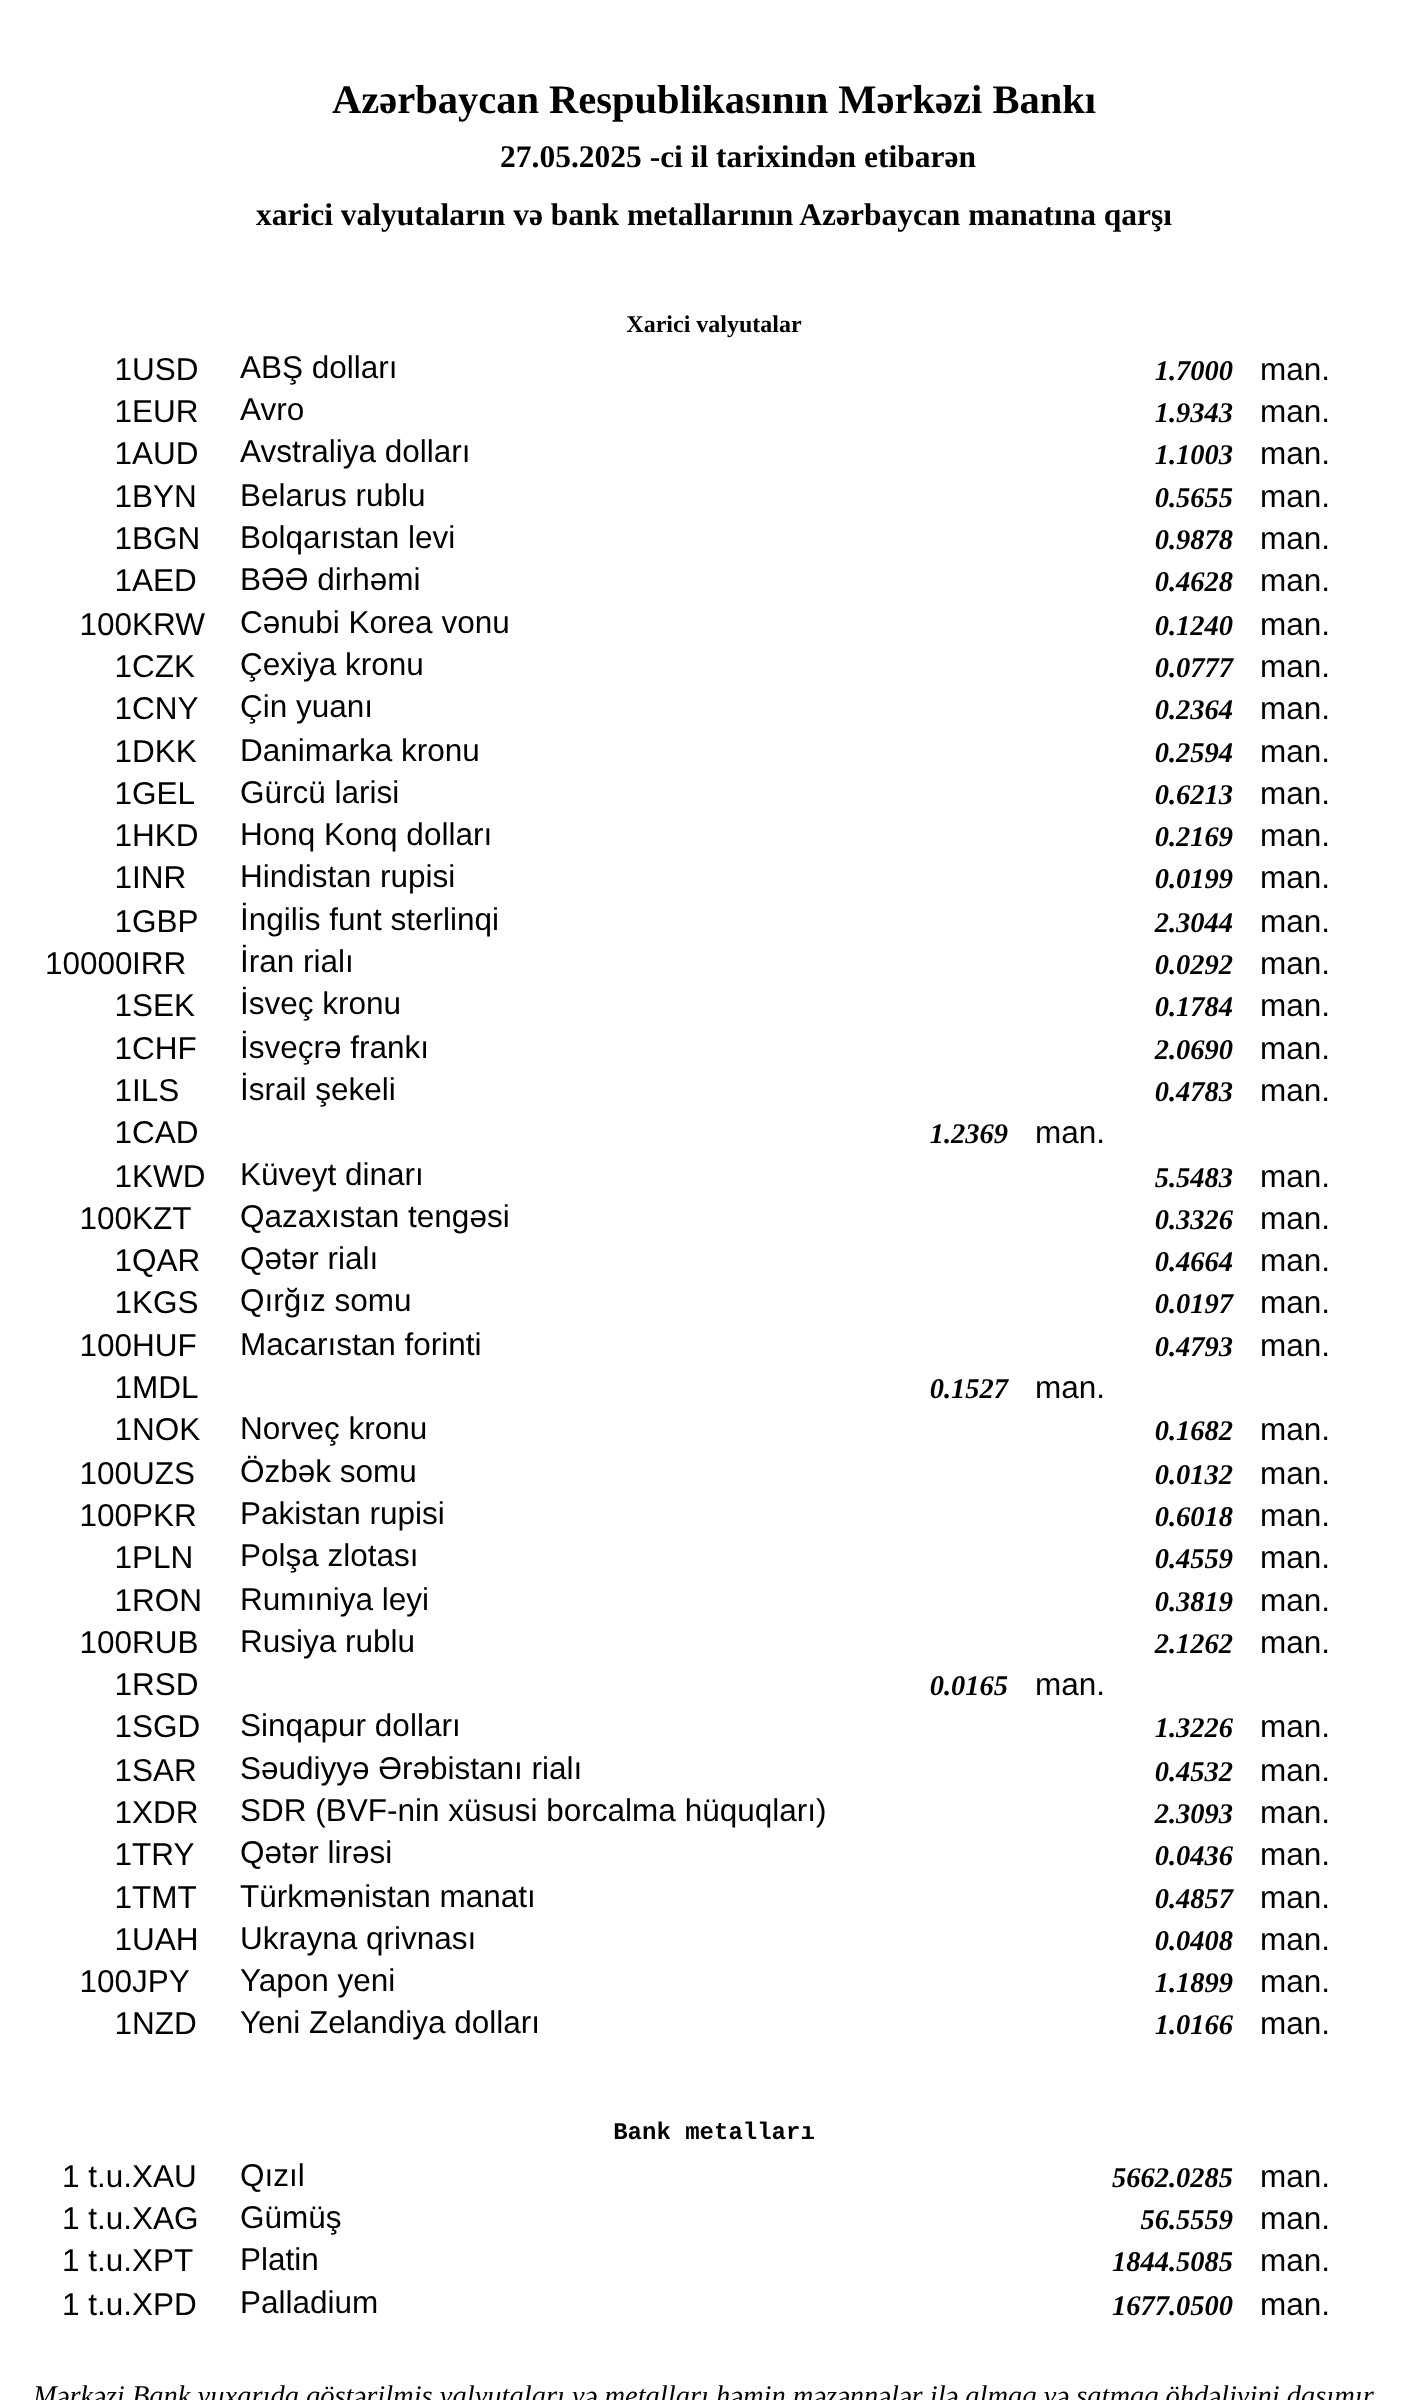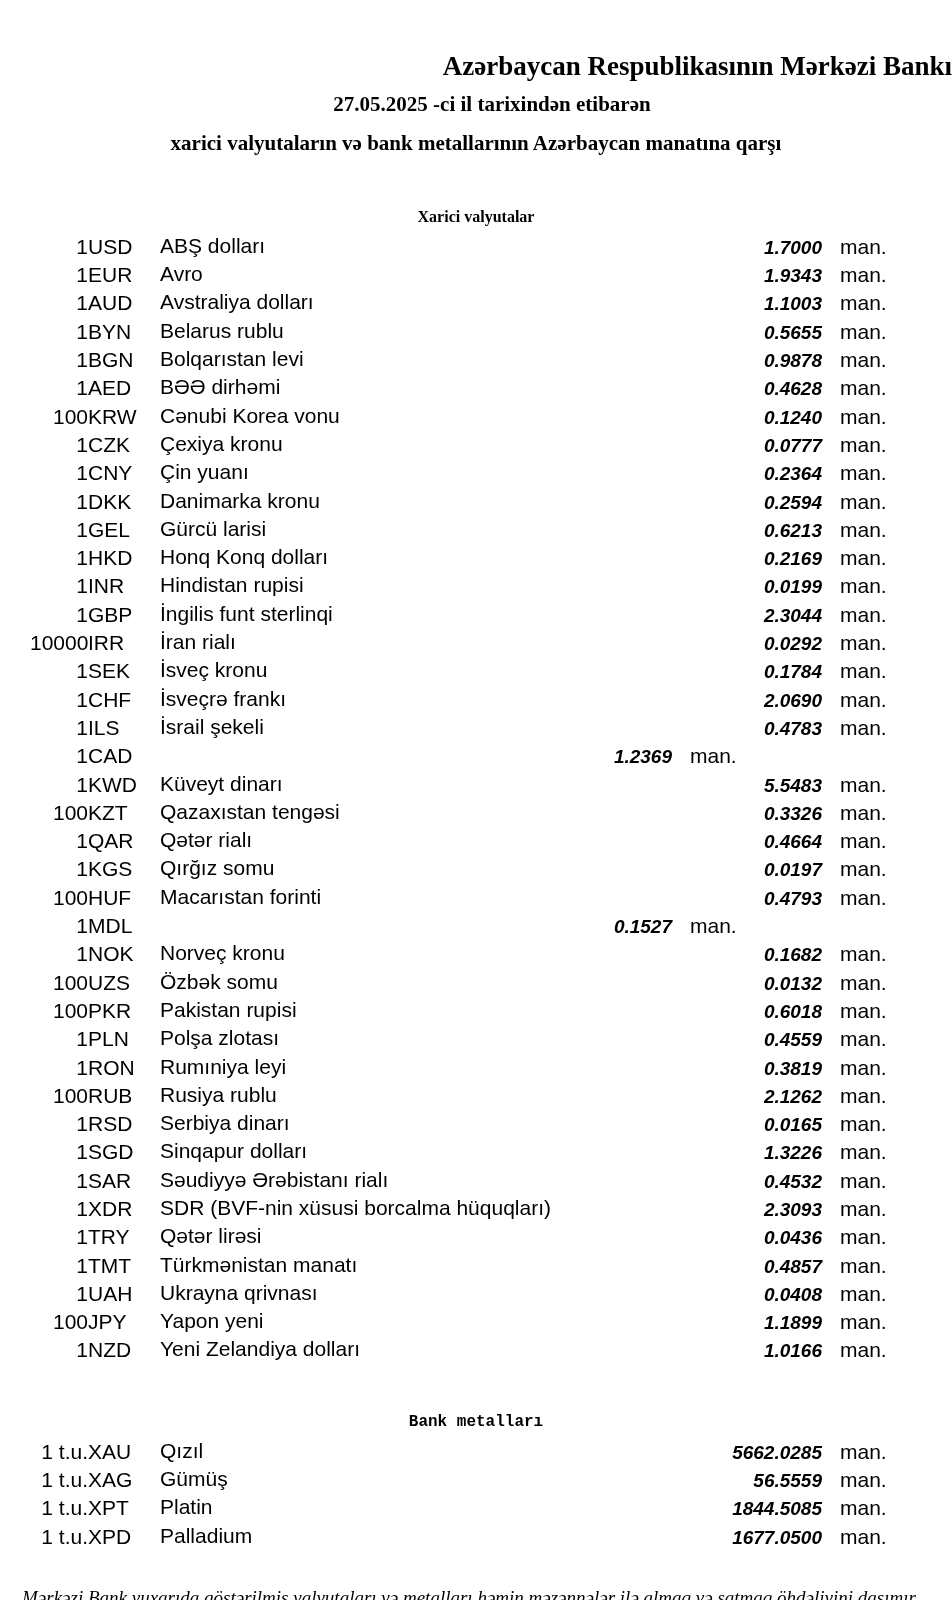--- a/index.html
+++ b/index.html
@@ -9,21 +9,21 @@
     min-height: 1600px;
     font-family: "Liberation Sans", "DejaVu Sans", sans-serif;
     color: #000000;
   }
   .page { width: 952px; padding-top: 50px; }
 
   .title {
     font-family: "Liberation Serif", "DejaVu Serif", serif;
     font-weight: bold;
     font-size: 27px;
-    text-align: right;
+    text-align: center;
     line-height: 1.2;
   }
   .date-line, .subtitle {
     font-family: "Liberation Serif", "DejaVu Serif", serif;
     font-weight: bold;
     font-size: 21px;
     text-align: center;
     line-height: 1.25;
   }
   .date-line { margin-top: 9px; padding-left: 32px; }
@@ -45,21 +45,21 @@
     grid-template-columns: 58px 66px 1fr 150px 66px;
     align-items: baseline;
     line-height: 27.3px;
     font-size: 21px;
   }
   .rate-row .qty   { text-align: right; white-space: nowrap; }
   .rate-row .code  { text-align: left; }
   .rate-row .cname { padding-left: 6px; position: relative; top: -1px; white-space: nowrap; }
   .rate-row .rate  {
     text-align: right;
-    font-family: Liberation Sans, sans-serif;
+    font-family: Liberation Serif, serif;
     font-weight: bold;
     font-style: italic;
     font-size: 19px;
     white-space: nowrap;
   }
   .rate-row .man   { padding-left: 18px; }
 
   .footer-note {
     margin-top: 36px;
     padding: 0 22px;
@@ -290,21 +290,20 @@
       <div class="rate-row">
         <span class="qty">100</span>
         <span class="code">RUB</span>
         <span class="cname">Rusiya rublu</span>
         <span class="rate">2.1262</span>
         <span class="man">man.</span>
       </div>
       <div class="rate-row">
         <span class="qty">1</span>
         <span class="code">RSD</span>
-        <span class="cname">Serbiya dinarı</span>
         <span class="rate">0.0165</span>
         <span class="man">man.</span>
       </div>
       <div class="rate-row">
         <span class="qty">1</span>
         <span class="code">SGD</span>
         <span class="cname">Sinqapur dolları</span>
         <span class="rate">1.3226</span>
         <span class="man">man.</span>
       </div>

